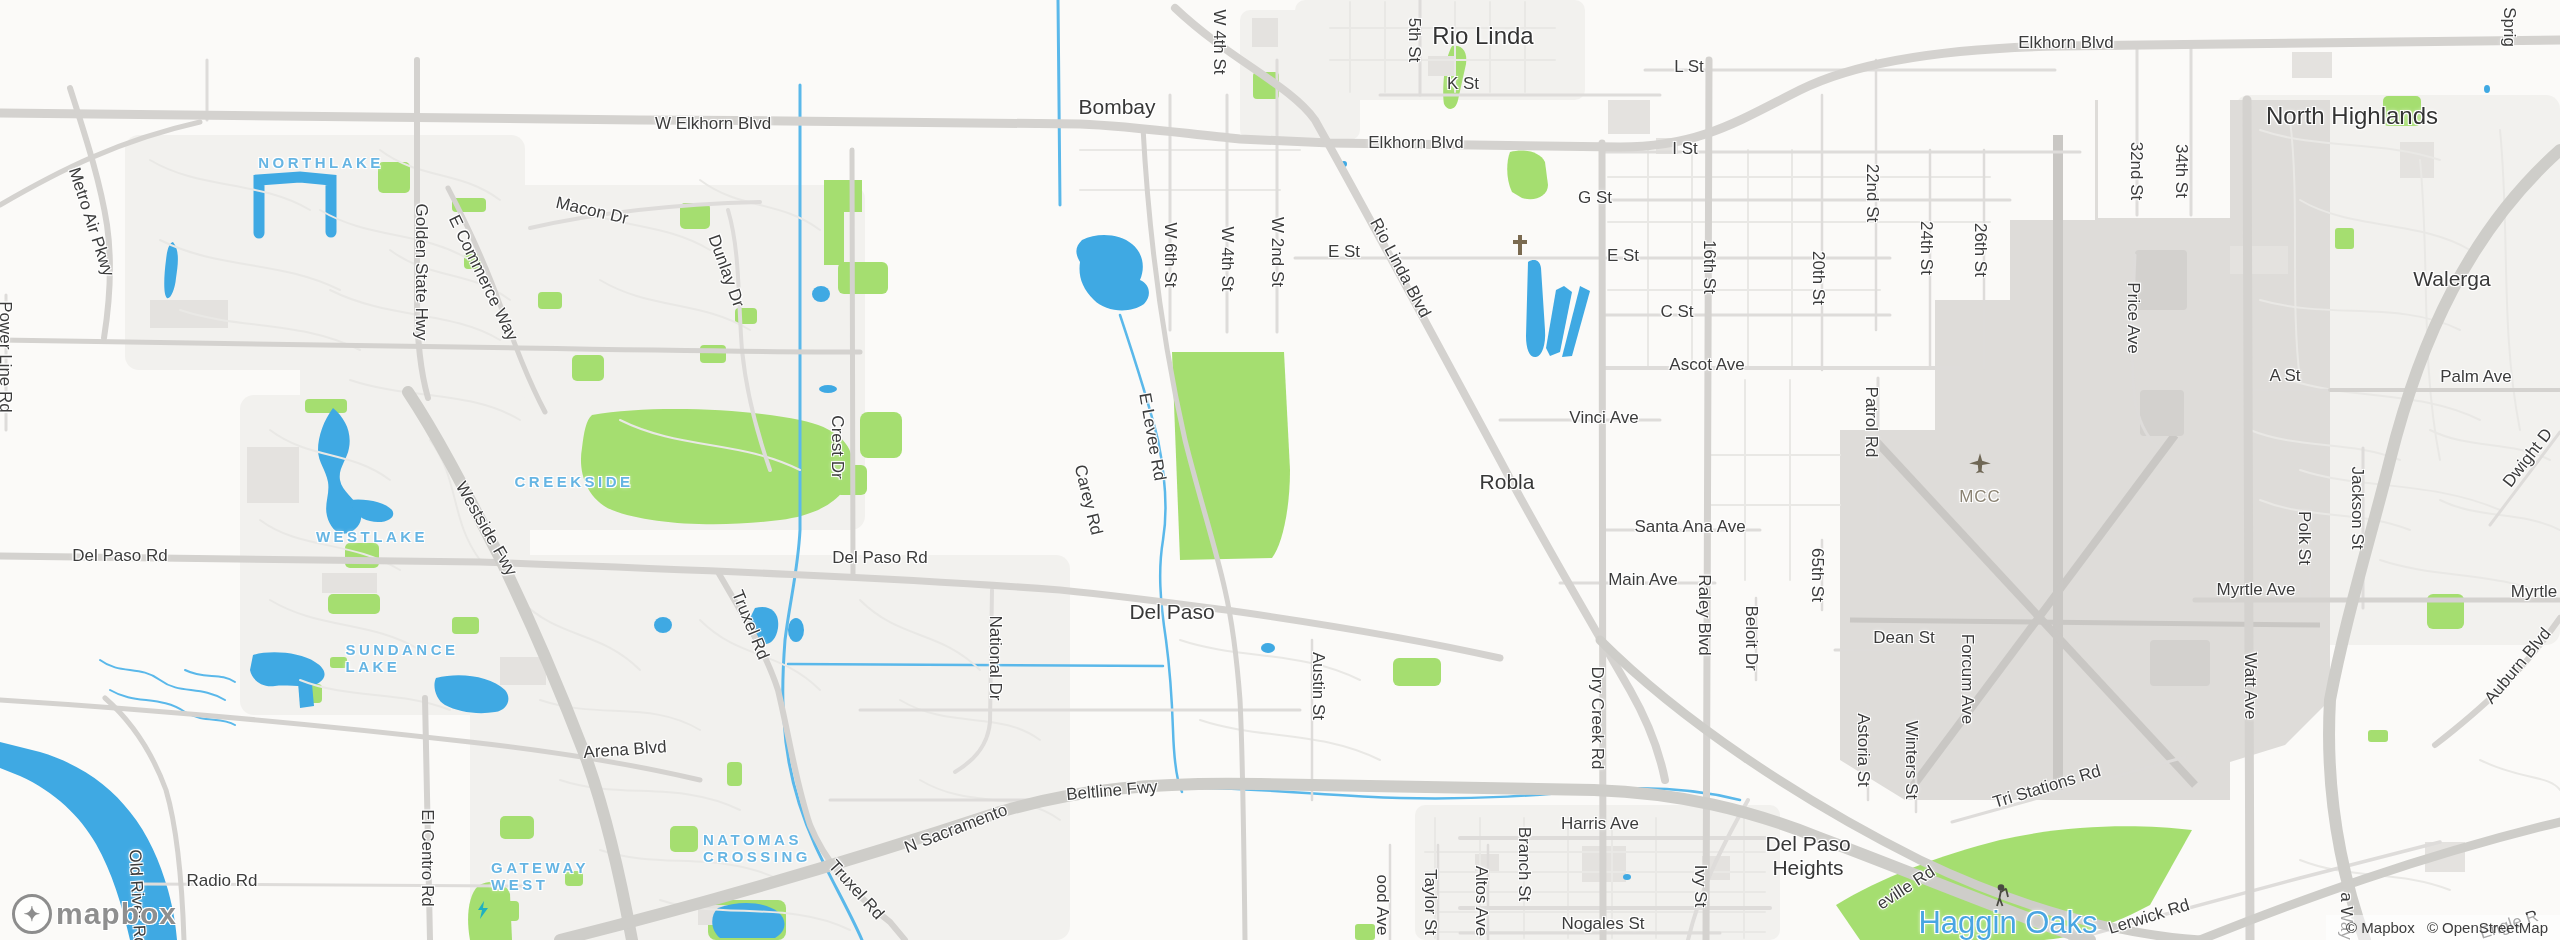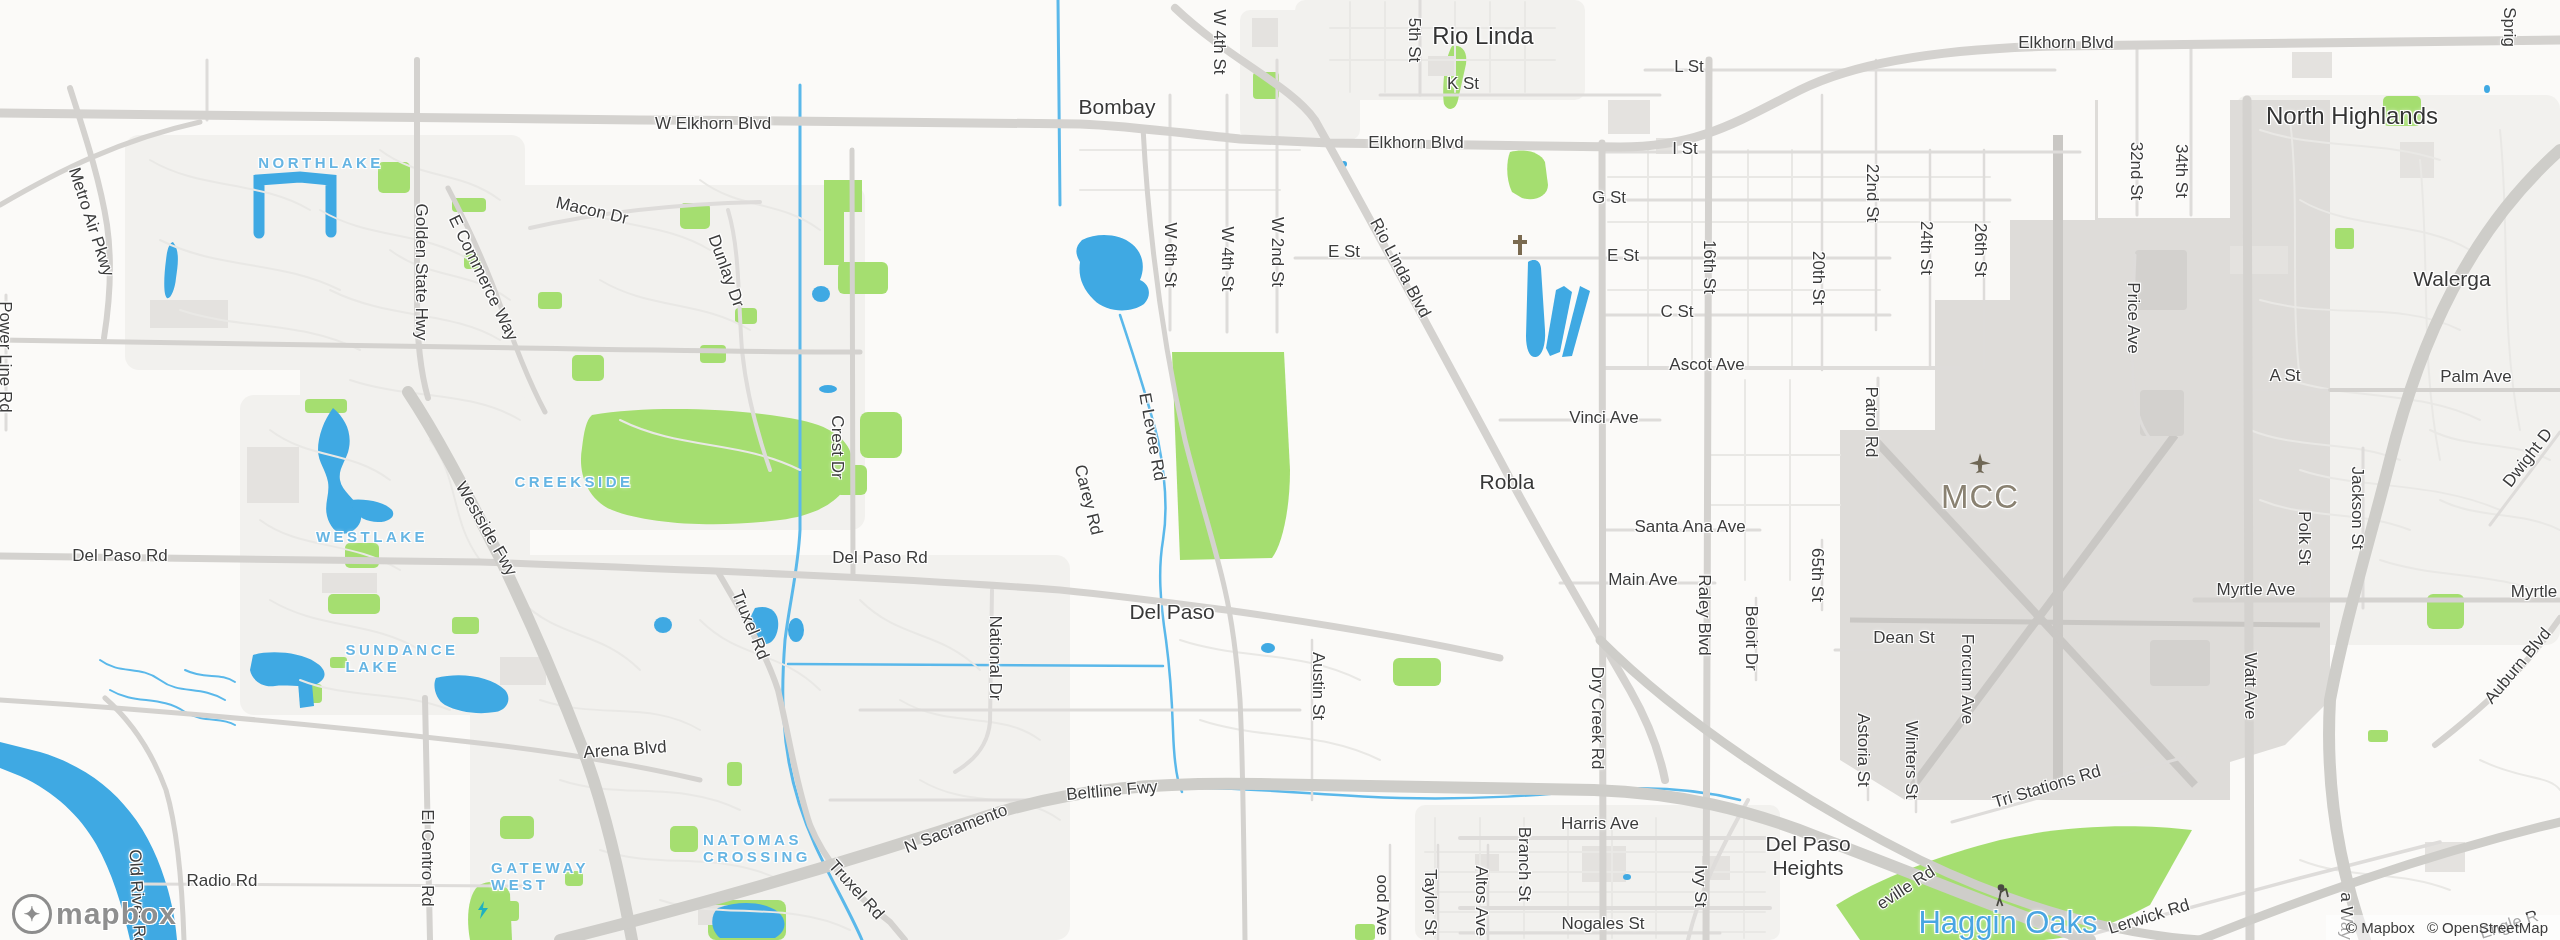--- a/index.html
+++ b/index.html
@@ -19,21 +19,21 @@
   .rwy{stroke:var(--runway);fill:none;}
   .apr{fill:#d3d1ce;}
   #labels{position:absolute;left:0;top:0;width:100%;height:100%;pointer-events:none;}
   .lbl{position:absolute;white-space:pre;color:var(--labelDark);
        text-shadow:-1px -1px 0 #fff,1px -1px 0 #fff,-1px 1px 0 #fff,1px 1px 0 #fff,0 0 4px #fff;}
   .t-city{font-size:24px;color:#333;}
   .t-town{font-size:21px;color:#383838;text-align:center;white-space:pre-line;}
   .t-hood{font-size:15px;font-weight:bold;letter-spacing:3.5px;color:var(--labelBlue);text-align:left;white-space:pre-line;}
   .t-road{font-size:17px;}
   .t-water{font-size:31px;color:#49a6e2;}
-  .t-mcc{font-size:33px;color:var(--labelPoi);letter-spacing:1px;}
+  .t-mcc{font-size:17px;color:var(--labelPoi);letter-spacing:1px;}
   .t-icon{width:26px;height:26px;}
   .t-icon svg{display:block;}
   #logo{position:absolute;left:12px;bottom:6px;display:flex;align-items:center;gap:4px;}
   #logo .circ{width:40px;height:40px;border-radius:50%;background:rgba(255,255,255,.75);border:3px solid #8d8d8d;box-sizing:border-box;display:flex;align-items:center;justify-content:center;color:#8d8d8d;font-size:20px;font-weight:bold;}
   #logo .word{font-size:30px;font-weight:bold;color:#8f8f8f;letter-spacing:1px;
        text-shadow:-1px -1px 0 #fff,1px -1px 0 #fff,-1px 1px 0 #fff,1px 1px 0 #fff;}
   #attr{position:absolute;right:0;bottom:0;background:rgba(255,255,255,.55);padding:4px 12px;font-size:15px;color:#3d3d3d;}
   #attr span{margin-left:8px;}
 </style>
 </head>
@@ -339,21 +339,21 @@
       <div class="lbl t-hood" style="left: 540px; top: 876px; transform: translate(-50%, -50%) rotate(0deg);">GATEWAY
 WEST</div>
       <div class="lbl t-water" style="left: 2008px; top: 923px; transform: translate(-50%, -50%) rotate(0deg);">Haggin Oaks</div>
       <div class="lbl t-mcc" style="left: 1980px; top: 497px; transform: translate(-50%, -50%) rotate(0deg);">MCC</div>
       <div class="lbl t-road" style="left: 713px; top: 124px; transform: translate(-50%, -50%) rotate(0deg);">W Elkhorn Blvd</div>
       <div class="lbl t-road" style="left: 1416px; top: 143px; transform: translate(-50%, -50%) rotate(0deg);">Elkhorn Blvd</div>
       <div class="lbl t-road" style="left: 2066px; top: 43px; transform: translate(-50%, -50%) rotate(0deg);">Elkhorn Blvd</div>
       <div class="lbl t-road" style="left: 1689px; top: 67px; transform: translate(-50%, -50%) rotate(0deg);">L St</div>
       <div class="lbl t-road" style="left: 1463px; top: 84px; transform: translate(-50%, -50%) rotate(0deg);">K St</div>
       <div class="lbl t-road" style="left: 1685px; top: 149px; transform: translate(-50%, -50%) rotate(0deg);">I St</div>
-      <div class="lbl t-road" style="left: 1595px; top: 198px; transform: translate(-50%, -50%) rotate(0deg); margin-left: 14px;">G St</div>
+      <div class="lbl t-road" style="left: 1595px; top: 198px; transform: translate(-50%, -50%) rotate(0deg);">G St</div>
       <div class="lbl t-road" style="left: 1344px; top: 252px; transform: translate(-50%, -50%) rotate(0deg);">E St</div>
       <div class="lbl t-road" style="left: 1623px; top: 256px; transform: translate(-50%, -50%) rotate(0deg);">E St</div>
       <div class="lbl t-road" style="left: 1677px; top: 312px; transform: translate(-50%, -50%) rotate(0deg);">C St</div>
       <div class="lbl t-road" style="left: 1707px; top: 365px; transform: translate(-50%, -50%) rotate(0deg);">Ascot Ave</div>
       <div class="lbl t-road" style="left: 1604px; top: 418px; transform: translate(-50%, -50%) rotate(0deg);">Vinci Ave</div>
       <div class="lbl t-road" style="left: 1690px; top: 527px; transform: translate(-50%, -50%) rotate(0deg);">Santa Ana Ave</div>
       <div class="lbl t-road" style="left: 1643px; top: 580px; transform: translate(-50%, -50%) rotate(0deg);">Main Ave</div>
       <div class="lbl t-road" style="left: 1888px; top: 638px; transform: translate(-50%, -50%) rotate(0deg); margin-left: 16px;">Dean St</div>
       <div class="lbl t-road" style="left: 1600px; top: 824px; transform: translate(-50%, -50%) rotate(0deg);">Harris Ave</div>
       <div class="lbl t-road" style="left: 1603px; top: 924px; transform: translate(-50%, -50%) rotate(0deg);">Nogales St</div>

